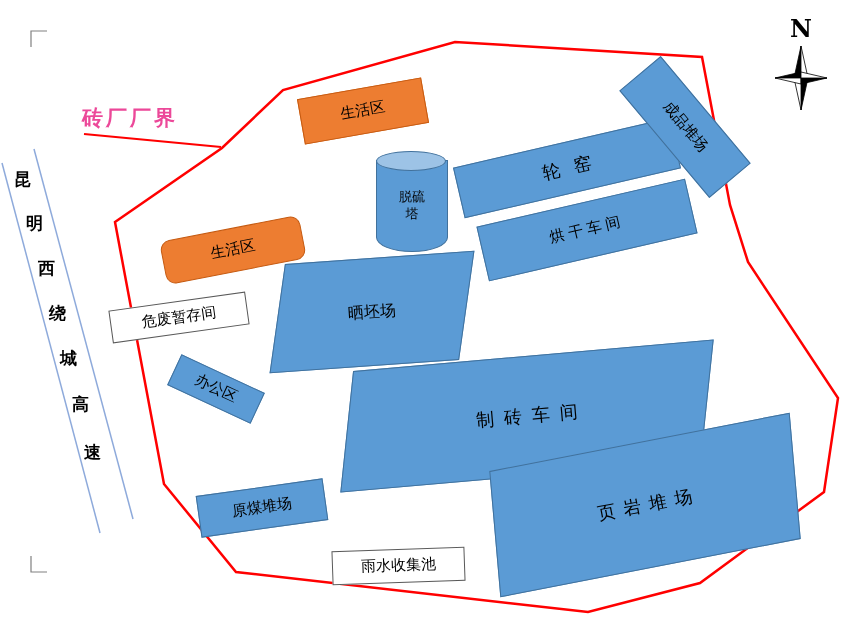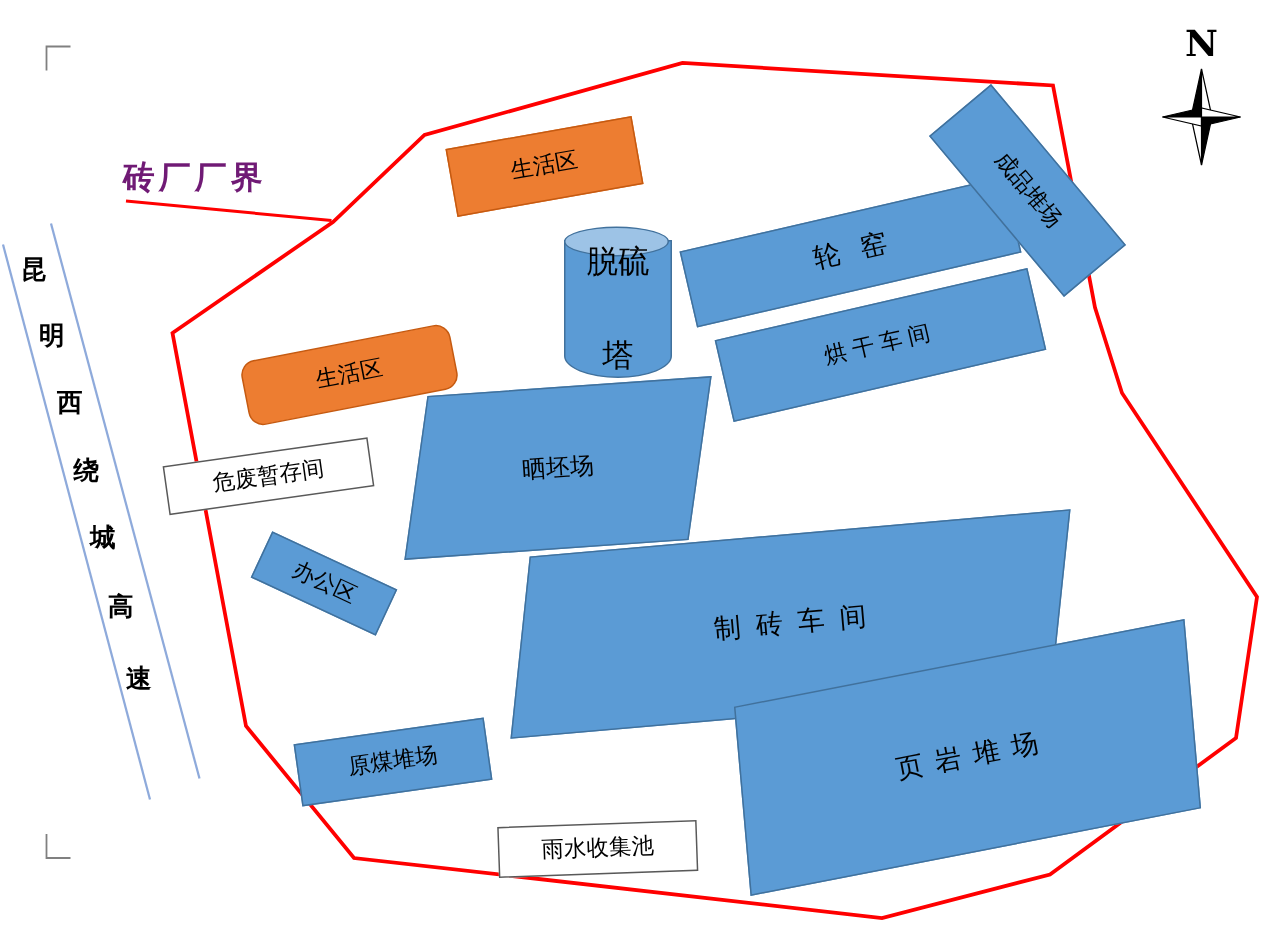--- a/index.html
+++ b/index.html
@@ -19,39 +19,39 @@
   .lbl.lg{font-size:18px;}
 
   #living-top{left:300px;top:88px;width:126px;height:46px;transform:rotate(-10deg);}
   #living-left{left:162px;top:228px;width:142px;height:44px;transform:rotate(-11deg);border-radius:10px;}
 
   #tower{left:376px;top:160px;width:70px;height:90px;background:#5B9BD5;border:1px solid #41719C;
          border-radius:0 0 50% 50% / 0 0 16% 16%;z-index:2;position:absolute;}
   #tower .cap{position:absolute;left:-1px;top:-10px;width:70px;height:20px;background:#9DC3E6;
          border:1px solid #41719C;border-radius:50%;box-sizing:border-box;}
   #tower .twr-lbl{position:absolute;left:0;top:0;width:100%;height:100%;display:flex;flex-direction:column;
-         align-items:center;justify-content:space-between;font-size:21px;line-height:1.3;}
+         align-items:center;justify-content:center;font-size:13px;line-height:1.3;}
 
   #ring-kiln{left:456px;top:142px;width:222px;height:52px;transform:rotate(-13deg);}
   #ring-kiln .lbl{letter-spacing:14px;margin-right:-14px;}
   #product-yard{left:615px;top:100px;width:140px;height:54px;transform:rotate(50deg);}
   #drying-workshop{left:480px;top:202px;width:214px;height:56px;transform:rotate(-13deg);}
   #drying-workshop .lbl{letter-spacing:4px;}
   #brick-field{left:277px;top:258px;width:190px;height:108px;transform:rotate(-4deg) skewX(-12deg);}
   #brick-field .lbl{transform:skewX(12deg);font-size:16px;}
   #hazwaste{left:110px;top:301px;width:138px;height:33px;transform:rotate(-8deg);}
   #office{left:170px;top:372px;width:92px;height:34px;transform:rotate(25deg);}
   #brick-workshop{left:346px;top:356px;width:362px;height:120px;transform:rotate(-5deg) skewX(-11deg);}
   #brick-workshop .lbl{transform:skewX(11deg);letter-spacing:10px;margin-right:-10px;}
   #shale-yard{left:492px;top:442px;width:306px;height:126px;transform:rotate(-11deg) skewX(-6deg);}
   #shale-yard .lbl{transform:skewX(6deg);letter-spacing:8px;margin-right:-8px;}
   #coal-yard{left:198px;top:487px;width:128px;height:42px;transform:rotate(-8deg);}
   #rain-pool{left:332px;top:549px;width:133px;height:34px;transform:rotate(-2deg);}
 
-  #boundary-label{position:absolute;left:82px;top:104px;z-index:3;color:#701a75;
+  #boundary-label{position:absolute;left:82px;top:104px;z-index:3;color:#ec4899;
     font-size:21px;font-weight:700;letter-spacing:3px;white-space:nowrap;}
 
   .roadchar{position:absolute;z-index:2;font-size:17px;font-weight:700;}
   #rc0{left:14px;top:168px;} #rc1{left:26px;top:212px;} #rc2{left:38px;top:257px;}
   #rc3{left:49px;top:302px;} #rc4{left:60px;top:347px;} #rc5{left:72px;top:393px;}
   #rc6{left:84px;top:441px;}
 
   #compass-n{position:absolute;left:769px;top:14px;width:64px;text-align:center;z-index:3;
     font-size:24px;font-weight:700;}
   #compass-rose{position:absolute;left:769px;top:44px;z-index:3;}

